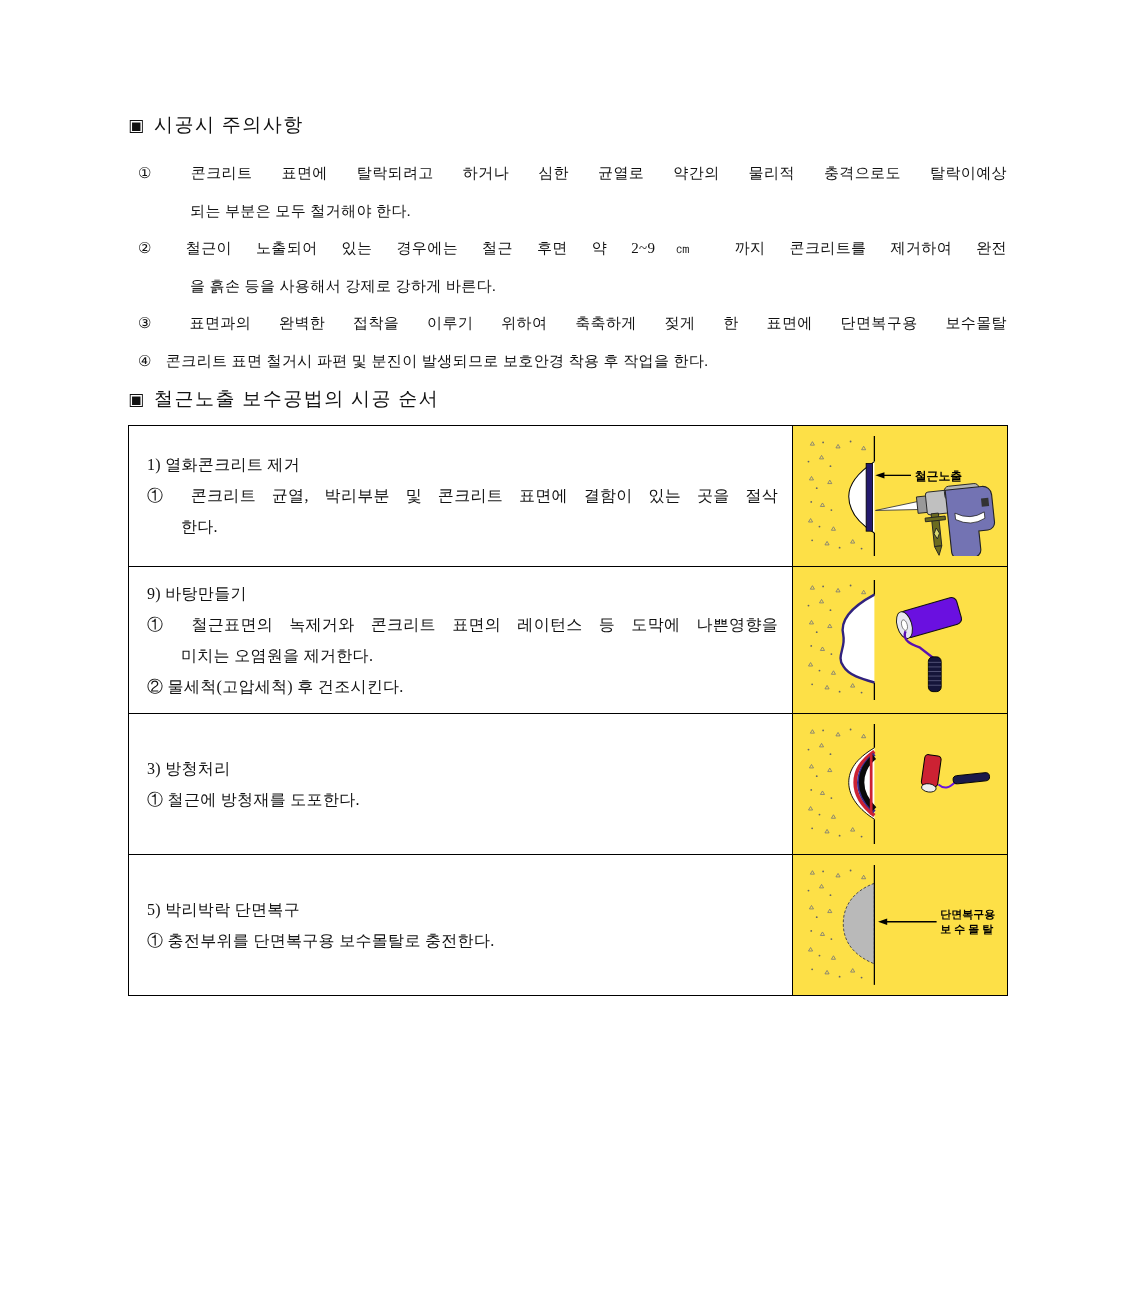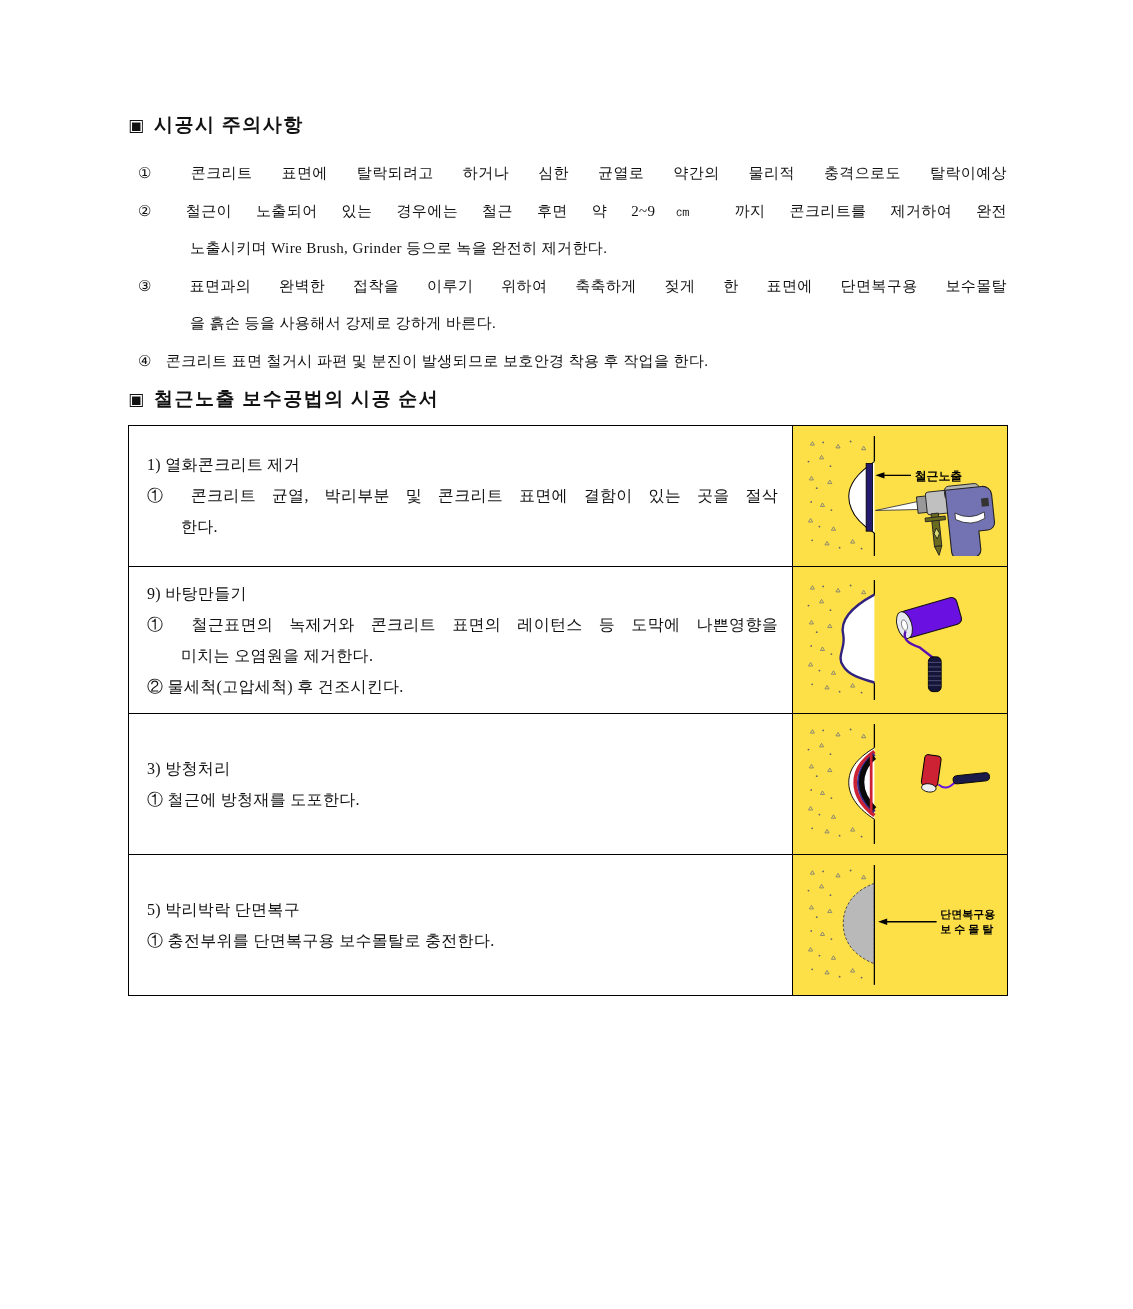--- a/index.html
+++ b/index.html
@@ -1,19 +1,19 @@
 <!DOCTYPE html>
 <html><head>
 <meta charset="utf-8">
 <style>
   html,body{margin:0;padding:0;background:#fff;}
   body{width:1133px;height:1309px;position:relative;overflow:hidden;
        font-family:"Liberation Serif","DejaVu Serif",serif;color:#111;}
   .content{padding:112px 126px 0 128px;}
-  .sec-title{font-size:19px;font-weight:bold;line-height:26px;letter-spacing:1.5px;}
+  .sec-title{font-size:19px;font-weight:normal;line-height:26px;letter-spacing:1.5px;}
   .sec-title .bullet{font-size:17px;margin-right:10px;letter-spacing:0;}
   .items{margin-top:16px;font-size:15px;letter-spacing:0.4px;}
   .line{line-height:37.5px;padding-left:10px;}
   .num{margin-right:14px;}
   .j{text-align:justify;text-align-last:justify;}
   .cont{padding-left:62px;}
   .sec2{margin-top:6px;}
   table.proc{border-collapse:collapse;table-layout:fixed;width:879px;margin-top:12px;}
   table.proc td{border:1.5px solid #000;vertical-align:middle;}
   td.txt{padding:0 14px 0 18px;font-size:16px;letter-spacing:0.3px;}
@@ -67,24 +67,24 @@
 </svg>
 
 <div class="content">
 
   <div class="sec-title">
     <span class="bullet">▣</span><span>시공시 주의사항</span>
   </div>
 
   <div class="items">
     <div class="line j"><span class="num">①</span><span>콘크리트 표면에 탈락되려고 하거나 심한 균열로 약간의 물리적 충격으로도 탈락이예상</span></div>
+    <div class="line cont">되는 부분은 모두 철거해야 한다.</div>
     <div class="line j"><span class="num">②</span><span>철근이 노출되어 있는 경우에는 철근 후면 약 2~9㎝ 까지 콘크리트를 제거하여 완전</span></div>
-    <div class="line cont">노출시키며 Wire Brush, Grinder 등으로 녹을 완전히 제거한다.</div>
+    <div class="line cont">을 흙손 등을 사용해서 강제로 강하게 바른다.</div>
     <div class="line j"><span class="num">③</span><span>표면과의 완벽한 접착을 이루기 위하여 축축하게 젖게 한 표면에 단면복구용 보수몰탈</span></div>
-    <div class="line cont">을 흙손 등을 사용해서 강제로 강하게 바른다.</div>
     <div class="line"><span class="num">④</span><span>콘크리트 표면 철거시 파편 및 분진이 발생되므로 보호안경 착용 후 작업을 한다.</span></div>
   </div>
 
   <div class="sec-title sec2">
     <span class="bullet">▣</span><span>철근노출 보수공법의 시공 순서</span>
   </div>
 
   <table class="proc">
     <colgroup>
         <col style="width:664px">

